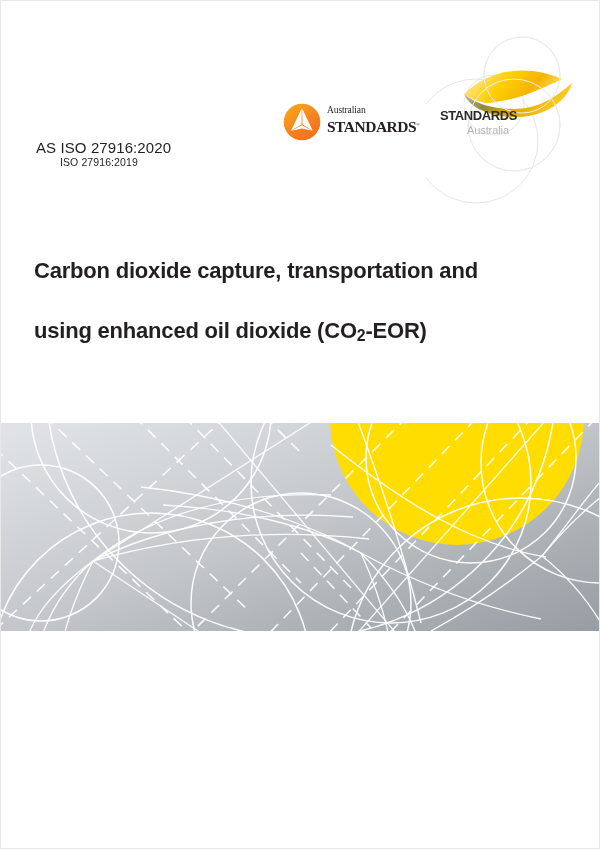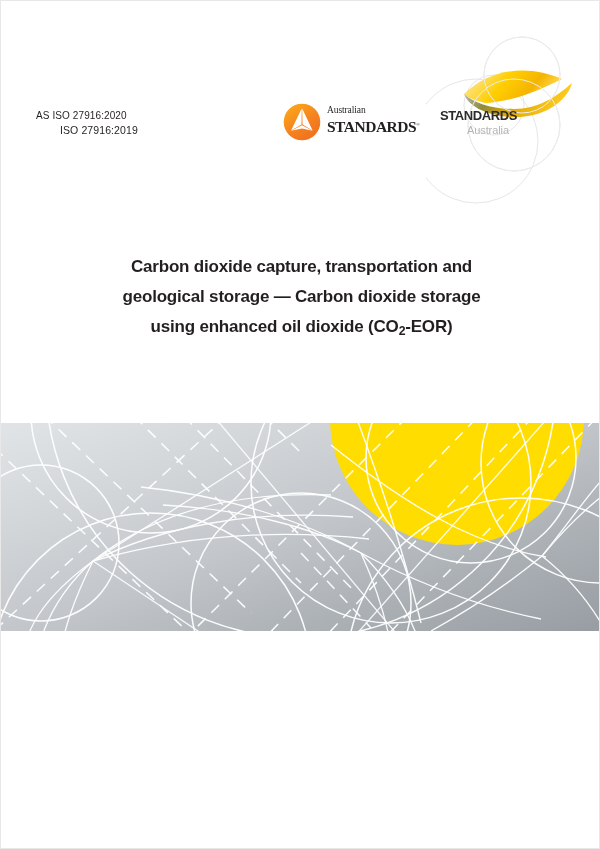--- a/index.html
+++ b/index.html
@@ -21,24 +21,25 @@
   }
 
   
   .doc-ids {
     position: absolute;
     left: 35px;
     top: 107px;
     color: #231f20;
   }
   .doc-id-primary {
-    font-size: 10px;
+    font-size: 15px;
     line-height: 15px;
     letter-spacing: 0.1px;
     white-space: nowrap;
+    margin-top: 32px;
   }
   .doc-id-secondary {
     font-size: 10.5px;
     line-height: 14px;
     letter-spacing: 0.1px;
     white-space: nowrap;
     margin-left: 24px;
   }
 
   
@@ -113,26 +114,25 @@
     line-height: 13px;
     margin-left: 27px;
   }
 
   
   .doc-title {
     position: absolute;
     left: 33px;
     top: 240px;
     width: 535px;
-    font-size: 17px;
+    font-size: 22px;
     font-weight: bold;
     line-height: 30px;
     color: #231f20;
     letter-spacing: -0.2px;
-    text-align: center;
   }
   .doc-title sub {
     font-size: 0.72em;
     vertical-align: baseline;
     position: relative;
     top: 0.22em;
   }
 
   
   .art-band {
@@ -208,21 +208,21 @@
       </g>
     </svg>
     <div class="sa-wordmark">
       <div class="sa-word-top">STANDARDS</div>
       <div class="sa-word-bottom">Australia</div>
     </div>
   </div>
 
   <h1 class="doc-title">
     <span>Carbon dioxide capture, transportation and</span><br>
-    <span>geological storage — Carbon dioxide storage</span><br>
+    <br>
     <span>using enhanced oil dioxide (CO</span><sub>2</sub><span>-EOR)</span>
   </h1>
 
   <div class="art-band">
     <svg width="600" height="208" viewBox="0 0 600 208">
       <defs>
         <linearGradient id="bandGrad" x1="0" y1="0.05" x2="1" y2="1">
           <stop offset="0%" stop-color="#DFE3E5"></stop>
           <stop offset="22%" stop-color="#D3D7DA"></stop>
           <stop offset="48%" stop-color="#C3C7CB"></stop>

